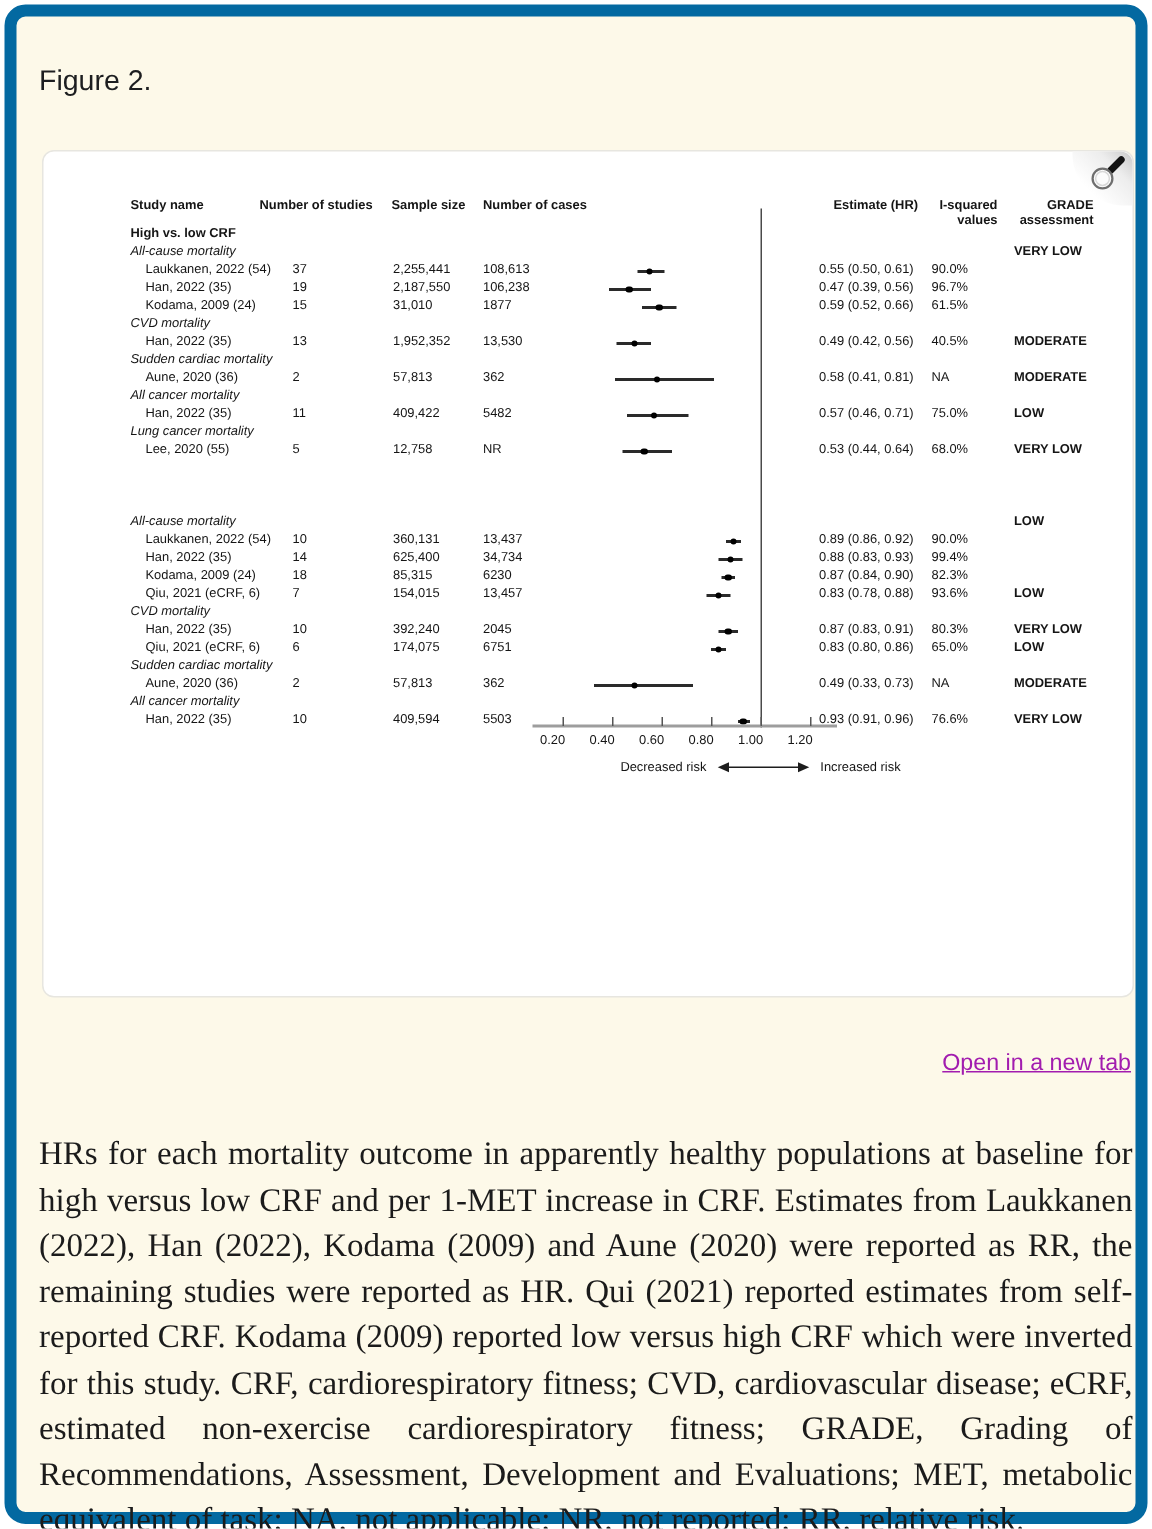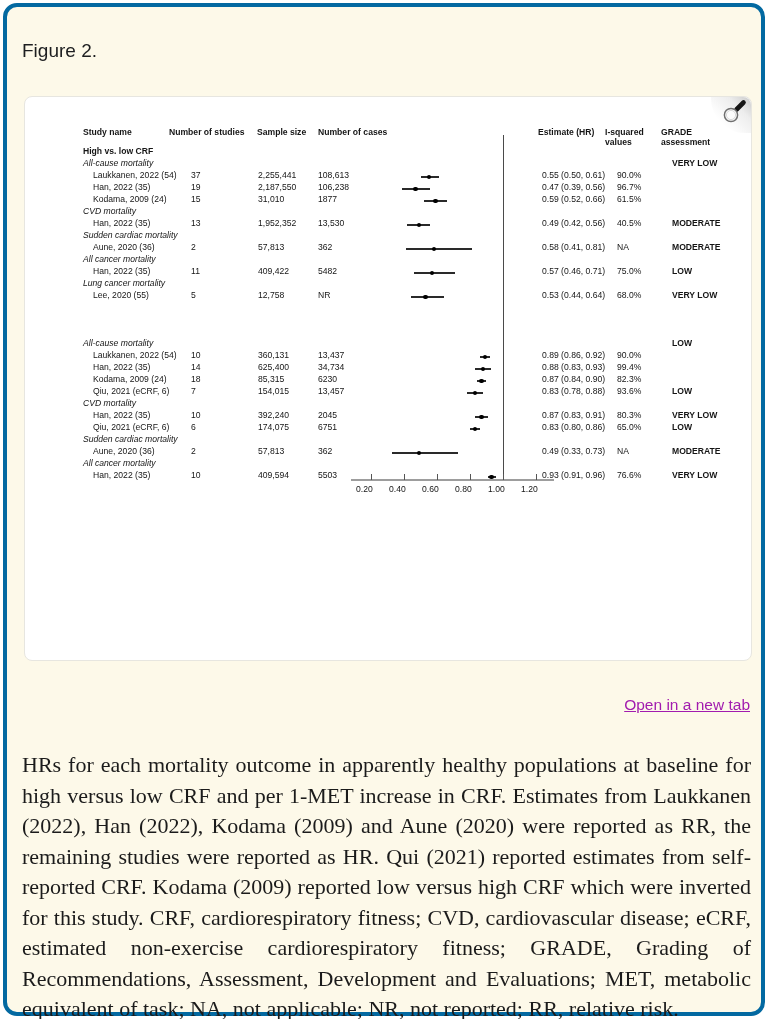--- a/index.html
+++ b/index.html
@@ -7,21 +7,21 @@
   body {
     width: 768px; height: 1019px;
     background: #ffffff;
     font-family: "Liberation Sans", sans-serif;
     position: relative;
     overflow: hidden;
   }
   .card {
     position: absolute; inset: 3px;
     background: #fdf9e9;
-    border: 4px solid #0369a1;
+    border: 8px solid #0369a1;
     border-radius: 14px;
   }
   .figure-label {
     position: absolute; left: 15px; top: 33px;
     font-size: 19px; color: #1d1e20;
   }
   .figure-panel {
     position: absolute; left: 17px; top: 89px;
     width: 728px; height: 565px;
     background: #ffffff;
@@ -36,21 +36,21 @@
     background: linear-gradient(225deg, #c9c9c9 0%, #ededed 30%, #ffffff 72%);
     cursor: pointer;
     display: flex; align-items: flex-start; justify-content: flex-end;
     padding: 2px 4px 0 0;
   }
   .plot {
     position: absolute; inset: 0;
     font-size: 8.6px; color: #151515; line-height: 1.15; border-radius: 13px;
   }
   .hdr { position: absolute; top: 31px; font-weight: bold; white-space: nowrap; }
-  .hdr.ctr { text-align: left; white-space: normal; }
+  .hdr.ctr { text-align: right; white-space: normal; }
   .frow { position: absolute; left: 0; width: 726px; height: 12px; }
   .cell { position: absolute; top: 0; white-space: nowrap; }
   .name { left: 58px; }
   .name.study { left: 68px; }
   .bold { font-weight: bold; }
   .italic { font-style: italic; }
   .col-n { left: 166px; }
   .col-sample { left: 233px; }
   .col-cases { left: 293px; }
   .col-est { left: 517px; }
@@ -313,20 +313,31 @@
         <div class="tick" style="left: 379px;"></div>
         <div class="ticklab" style="left: 364px;">0.40</div>
         <div class="tick" style="left: 412px;"></div>
         <div class="ticklab" style="left: 397px;">0.60</div>
         <div class="tick" style="left: 445px;"></div>
         <div class="ticklab" style="left: 430px;">0.80</div>
         <div class="tick" style="left: 478px;"></div>
         <div class="ticklab" style="left: 463px;">1.00</div>
         <div class="tick" style="left: 511px;"></div>
         <div class="ticklab" style="left: 496px;">1.20</div>
+        <div class="risklegend">
+          <div class="risktext">Decreased risk</div>
+          <div class="arrowwrap">
+            <svg width="62" height="9" viewBox="0 0 62 9">
+              <line x1="5" y1="4.5" x2="57" y2="4.5" stroke="#1d1d1d" stroke-width="1"></line>
+              <path d="M0.5 4.5 L8 1.2 L8 7.8 Z" fill="#1d1d1d"></path>
+              <path d="M61.5 4.5 L54 1.2 L54 7.8 Z" fill="#1d1d1d"></path>
+            </svg>
+          </div>
+          <div class="risktext">Increased risk</div>
+        </div>
       </div>
     <div class="zoom-btn">
       <svg width="27" height="27" viewBox="0 0 27 27">
         <line x1="16.5" y1="10.5" x2="23.5" y2="3.5" stroke="#141414" stroke-width="4.6" stroke-linecap="round"></line>
         <circle cx="11" cy="16" r="6.6" fill="#fcfcfc" stroke="#6f6f6f" stroke-width="1.5"></circle>
         <circle cx="11" cy="16" r="4.6" fill="none" stroke="#d9d9d9" stroke-width="1"></circle>
       </svg>
     </div>
   </div>
 

